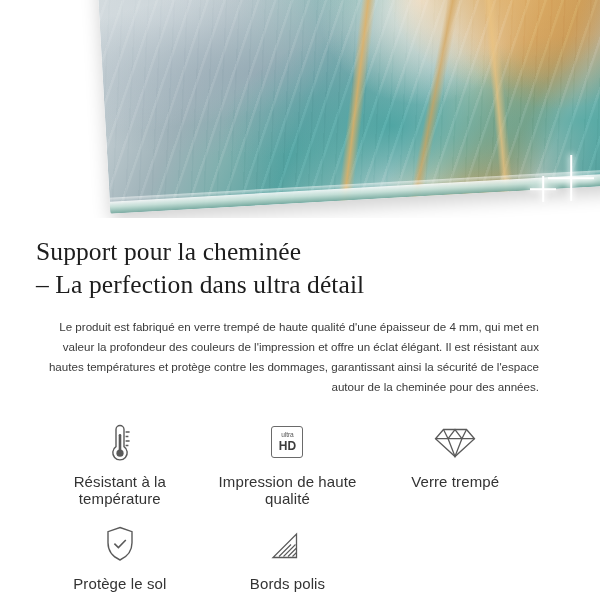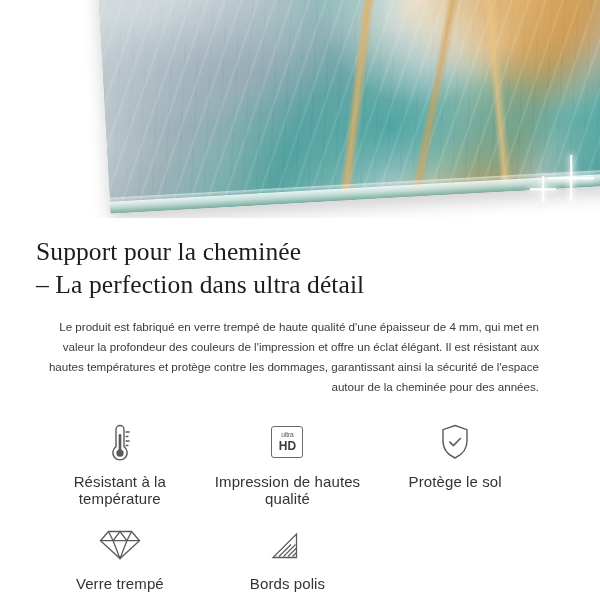--- a/index.html
+++ b/index.html
@@ -222,47 +222,47 @@
         <div class="feature-label">Résistant à la température</div>
       </div>
 
       <div class="feature">
         <div class="feature-icon">
           <div class="ultrahd">
             <span class="u1">ultra</span>
             <span class="u2">HD</span>
           </div>
         </div>
-        <div class="feature-label">Impression de hautes qualité</div>
-      </div>
-
-      <div class="feature">
-        <div class="feature-icon">
-          <svg width="36" height="42" viewBox="0 0 36 42" fill="none" stroke="#5a5a5a" stroke-width="1.4">
-            <path d="M18 4.5l12 4.2v11.1c0 8.2-5.1 14.1-12 17.2-6.9-3.1-12-9-12-17.2V8.7L18 4.5z"></path>
-            <path d="M12.4 20.6l4 4 7.4-7.6" stroke-width="1.6"></path>
-          </svg>
-        </div>
-        <div class="feature-label">Protège le sol</div>
+        <div class="feature-label">Impression de haute qualité</div>
       </div>
 
       <div class="feature">
         <div class="feature-icon">
           <svg width="42" height="36" viewBox="0 0 42 36" fill="none" stroke="#5a5a5a" stroke-width="1.3">
             <path d="M9.5 5.5h23l8 9.2L21 32.5 1.5 14.7l8-9.2z"></path>
             <path d="M1.5 14.7h39"></path>
             <path d="M9.5 5.5l4.6 9.2L21 32.5l6.9-17.8 4.6-9.2"></path>
             <path d="M14.1 14.7L21 5.5l6.9 9.2"></path>
           </svg>
         </div>
         <div class="feature-label">Verre trempé</div>
       </div>
 
       <div class="feature">
         <div class="feature-icon">
+          <svg width="36" height="42" viewBox="0 0 36 42" fill="none" stroke="#5a5a5a" stroke-width="1.4">
+            <path d="M18 4.5l12 4.2v11.1c0 8.2-5.1 14.1-12 17.2-6.9-3.1-12-9-12-17.2V8.7L18 4.5z"></path>
+            <path d="M12.4 20.6l4 4 7.4-7.6" stroke-width="1.6"></path>
+          </svg>
+        </div>
+        <div class="feature-label">Protège le sol</div>
+      </div>
+
+      <div class="feature">
+        <div class="feature-icon">
           <svg width="36" height="36" viewBox="0 0 36 36" fill="none" stroke="#5a5a5a" stroke-width="1.3">
             <path d="M4 31.5h23.5V8z"></path>
             <path d="M10 30.5l12-12M14.5 30.5l12-12M19 30.5l8.5-8.5M23.5 30.5l4-4" stroke-width="1.1"></path>
           </svg>
         </div>
         <div class="feature-label">Bords polis</div>
       </div>
 
 
     </div>

